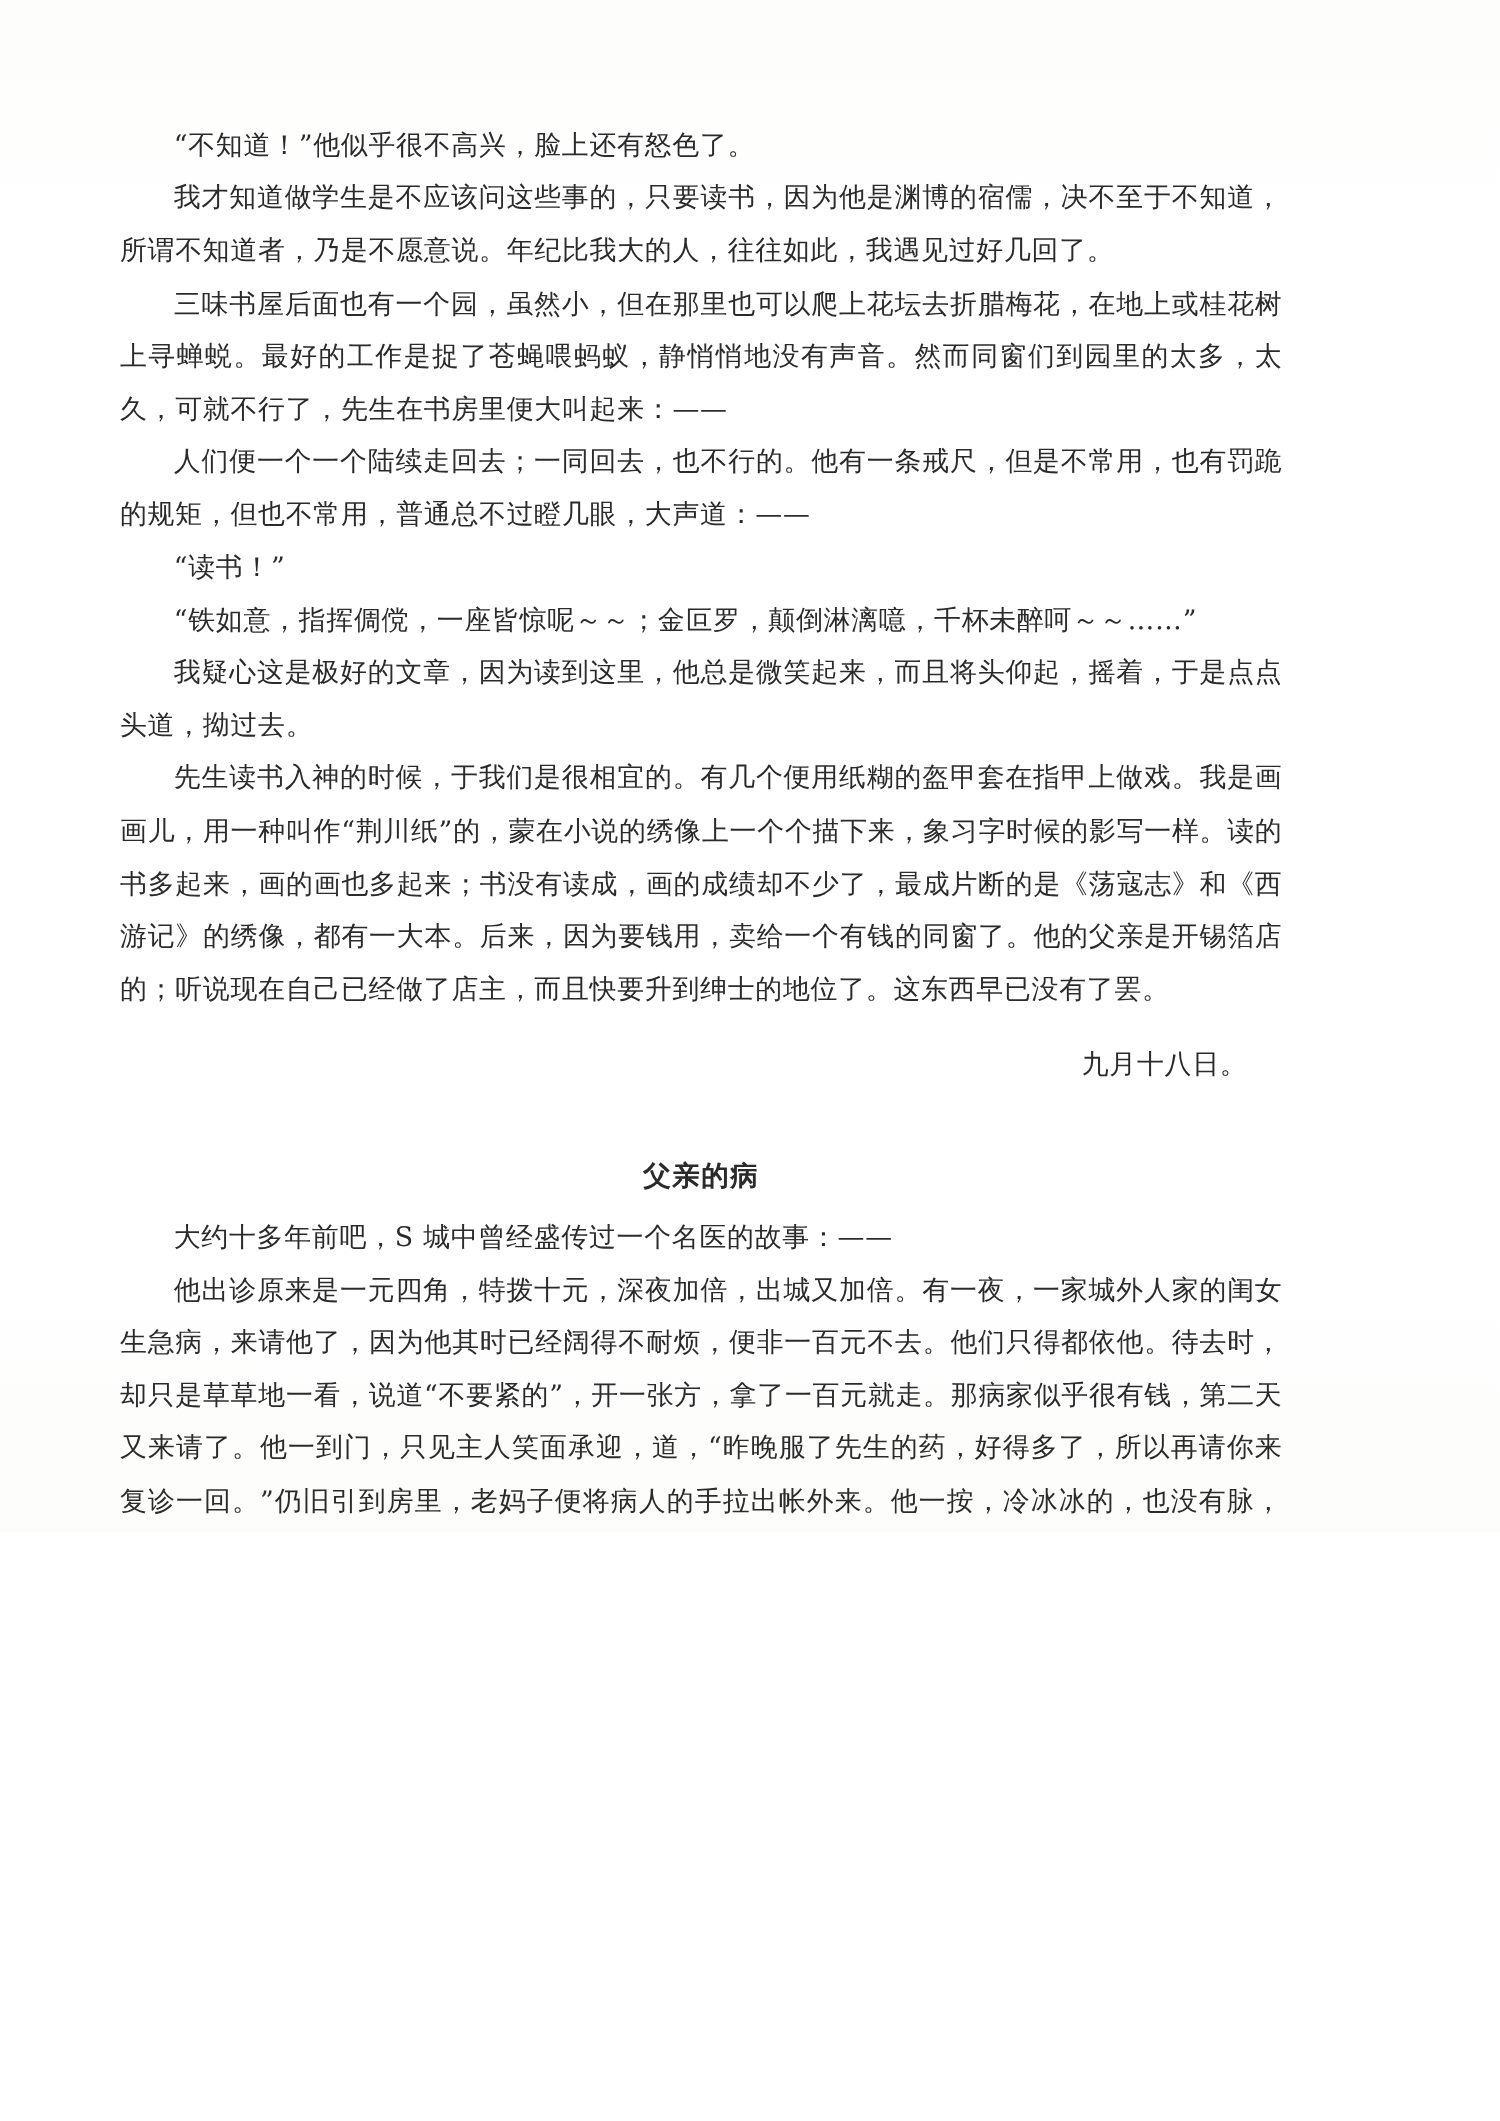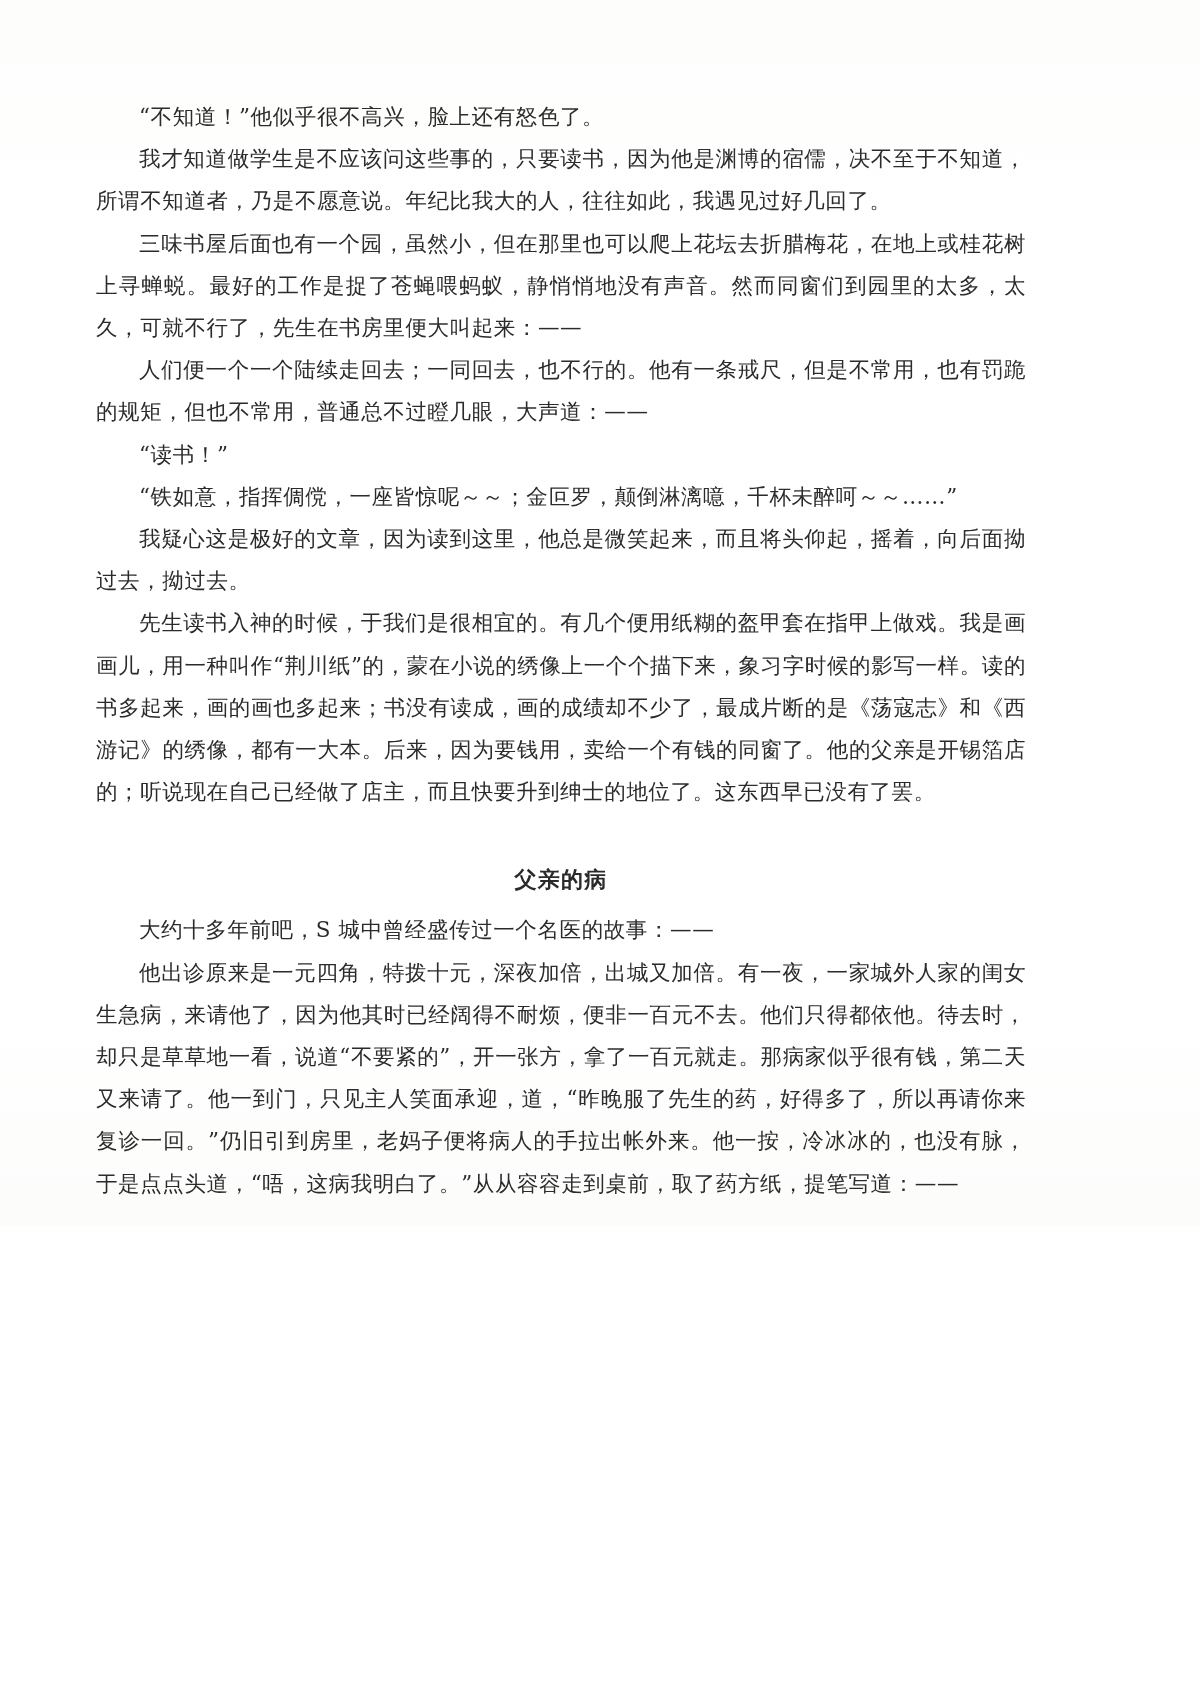--- a/index.html
+++ b/index.html
@@ -88,24 +88,25 @@
 
   <div class="content">
 
     <div>
       <p class="para">“不知道！”他似乎很不高兴，脸上还有怒色了。</p>
       <p class="para">我才知道做学生是不应该问这些事的，只要读书，因为他是渊博的宿儒，决不至于不知道，所谓不知道者，乃是不愿意说。年纪比我大的人，往往如此，我遇见过好几回了。</p>
       <p class="para">三味书屋后面也有一个园，虽然小，但在那里也可以爬上花坛去折腊梅花，在地上或桂花树上寻蝉蜕。最好的工作是捉了苍蝇喂蚂蚁，静悄悄地没有声音。然而同窗们到园里的太多，太久，可就不行了，先生在书房里便大叫起来：——</p>
       <p class="para">人们便一个一个陆续走回去；一同回去，也不行的。他有一条戒尺，但是不常用，也有罚跪的规矩，但也不常用，普通总不过瞪几眼，大声道：——</p>
       <p class="para">“读书！”</p>
       <p class="para">“铁如意，指挥倜傥，一座皆惊呢～～；金叵罗，颠倒淋漓噫，千杯未醉呵～～……”</p>
-      <p class="para">我疑心这是极好的文章，因为读到这里，他总是微笑起来，而且将头仰起，摇着，向后面拗过去，拗过去。</p>
+      <p class="para">我疑心这是极好的文章，因为读到这里，他总是微笑起来，而且将头仰起，摇着，于是点点头道，拗过去。</p>
       <p class="para">先生读书入神的时候，于我们是很相宜的。有几个便用纸糊的盔甲套在指甲上做戏。我是画画儿，用一种叫作“荆川纸”的，蒙在小说的绣像上一个个描下来，象习字时候的影写一样。读的书多起来，画的画也多起来；书没有读成，画的成绩却不少了，最成片断的是《荡寇志》和《西游记》的绣像，都有一大本。后来，因为要钱用，卖给一个有钱的同窗了。他的父亲是开锡箔店的；听说现在自己已经做了店主，而且快要升到绅士的地位了。这东西早已没有了罢。</p>
     </div>
 
+    <div class="sign">九月十八日。</div>
 
     <h2 class="section-title">父亲的病</h2>
 
     <div>
       <p class="para">大约十多年前吧，S 城中曾经盛传过一个名医的故事：——</p>
       <p class="para">他出诊原来是一元四角，特拨十元，深夜加倍，出城又加倍。有一夜，一家城外人家的闺女生急病，来请他了，因为他其时已经阔得不耐烦，便非一百元不去。他们只得都依他。待去时，却只是草草地一看，说道“不要紧的”，开一张方，拿了一百元就走。那病家似乎很有钱，第二天又来请了。他一到门，只见主人笑面承迎，道，“昨晚服了先生的药，好得多了，所以再请你来复诊一回。”仍旧引到房里，老妈子便将病人的手拉出帐外来。他一按，冷冰冰的，也没有脉，于是点点头道，“唔，这病我明白了。”从从容容走到桌前，取了药方纸，提笔写道：——</p>
     </div>
 
   </div>
 

